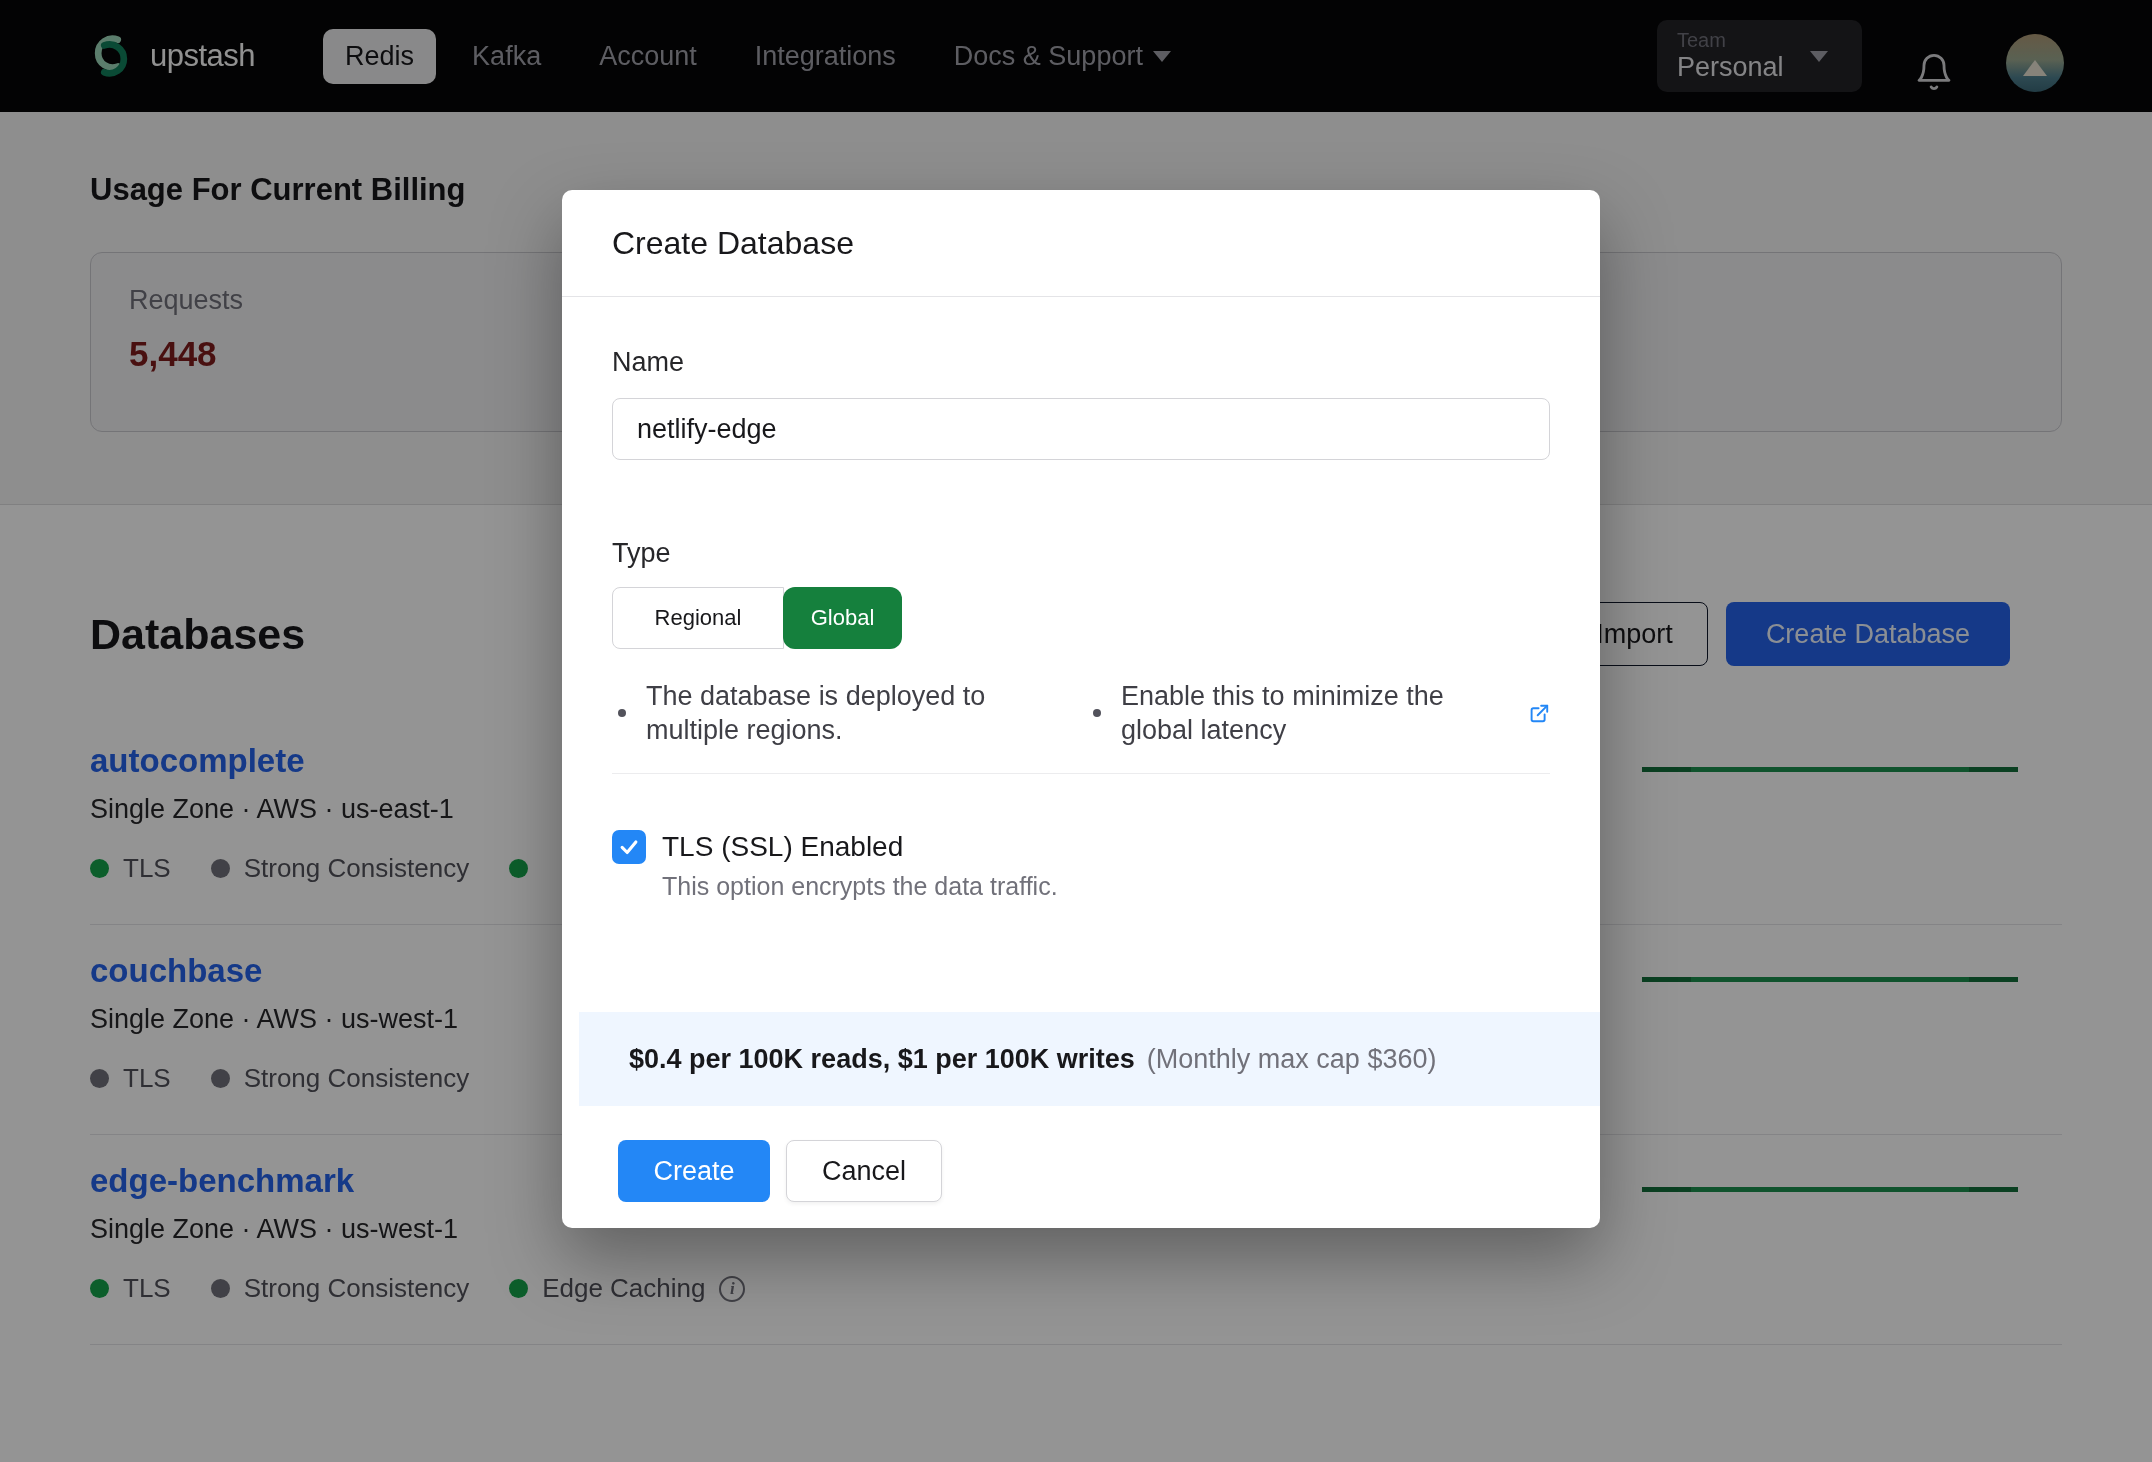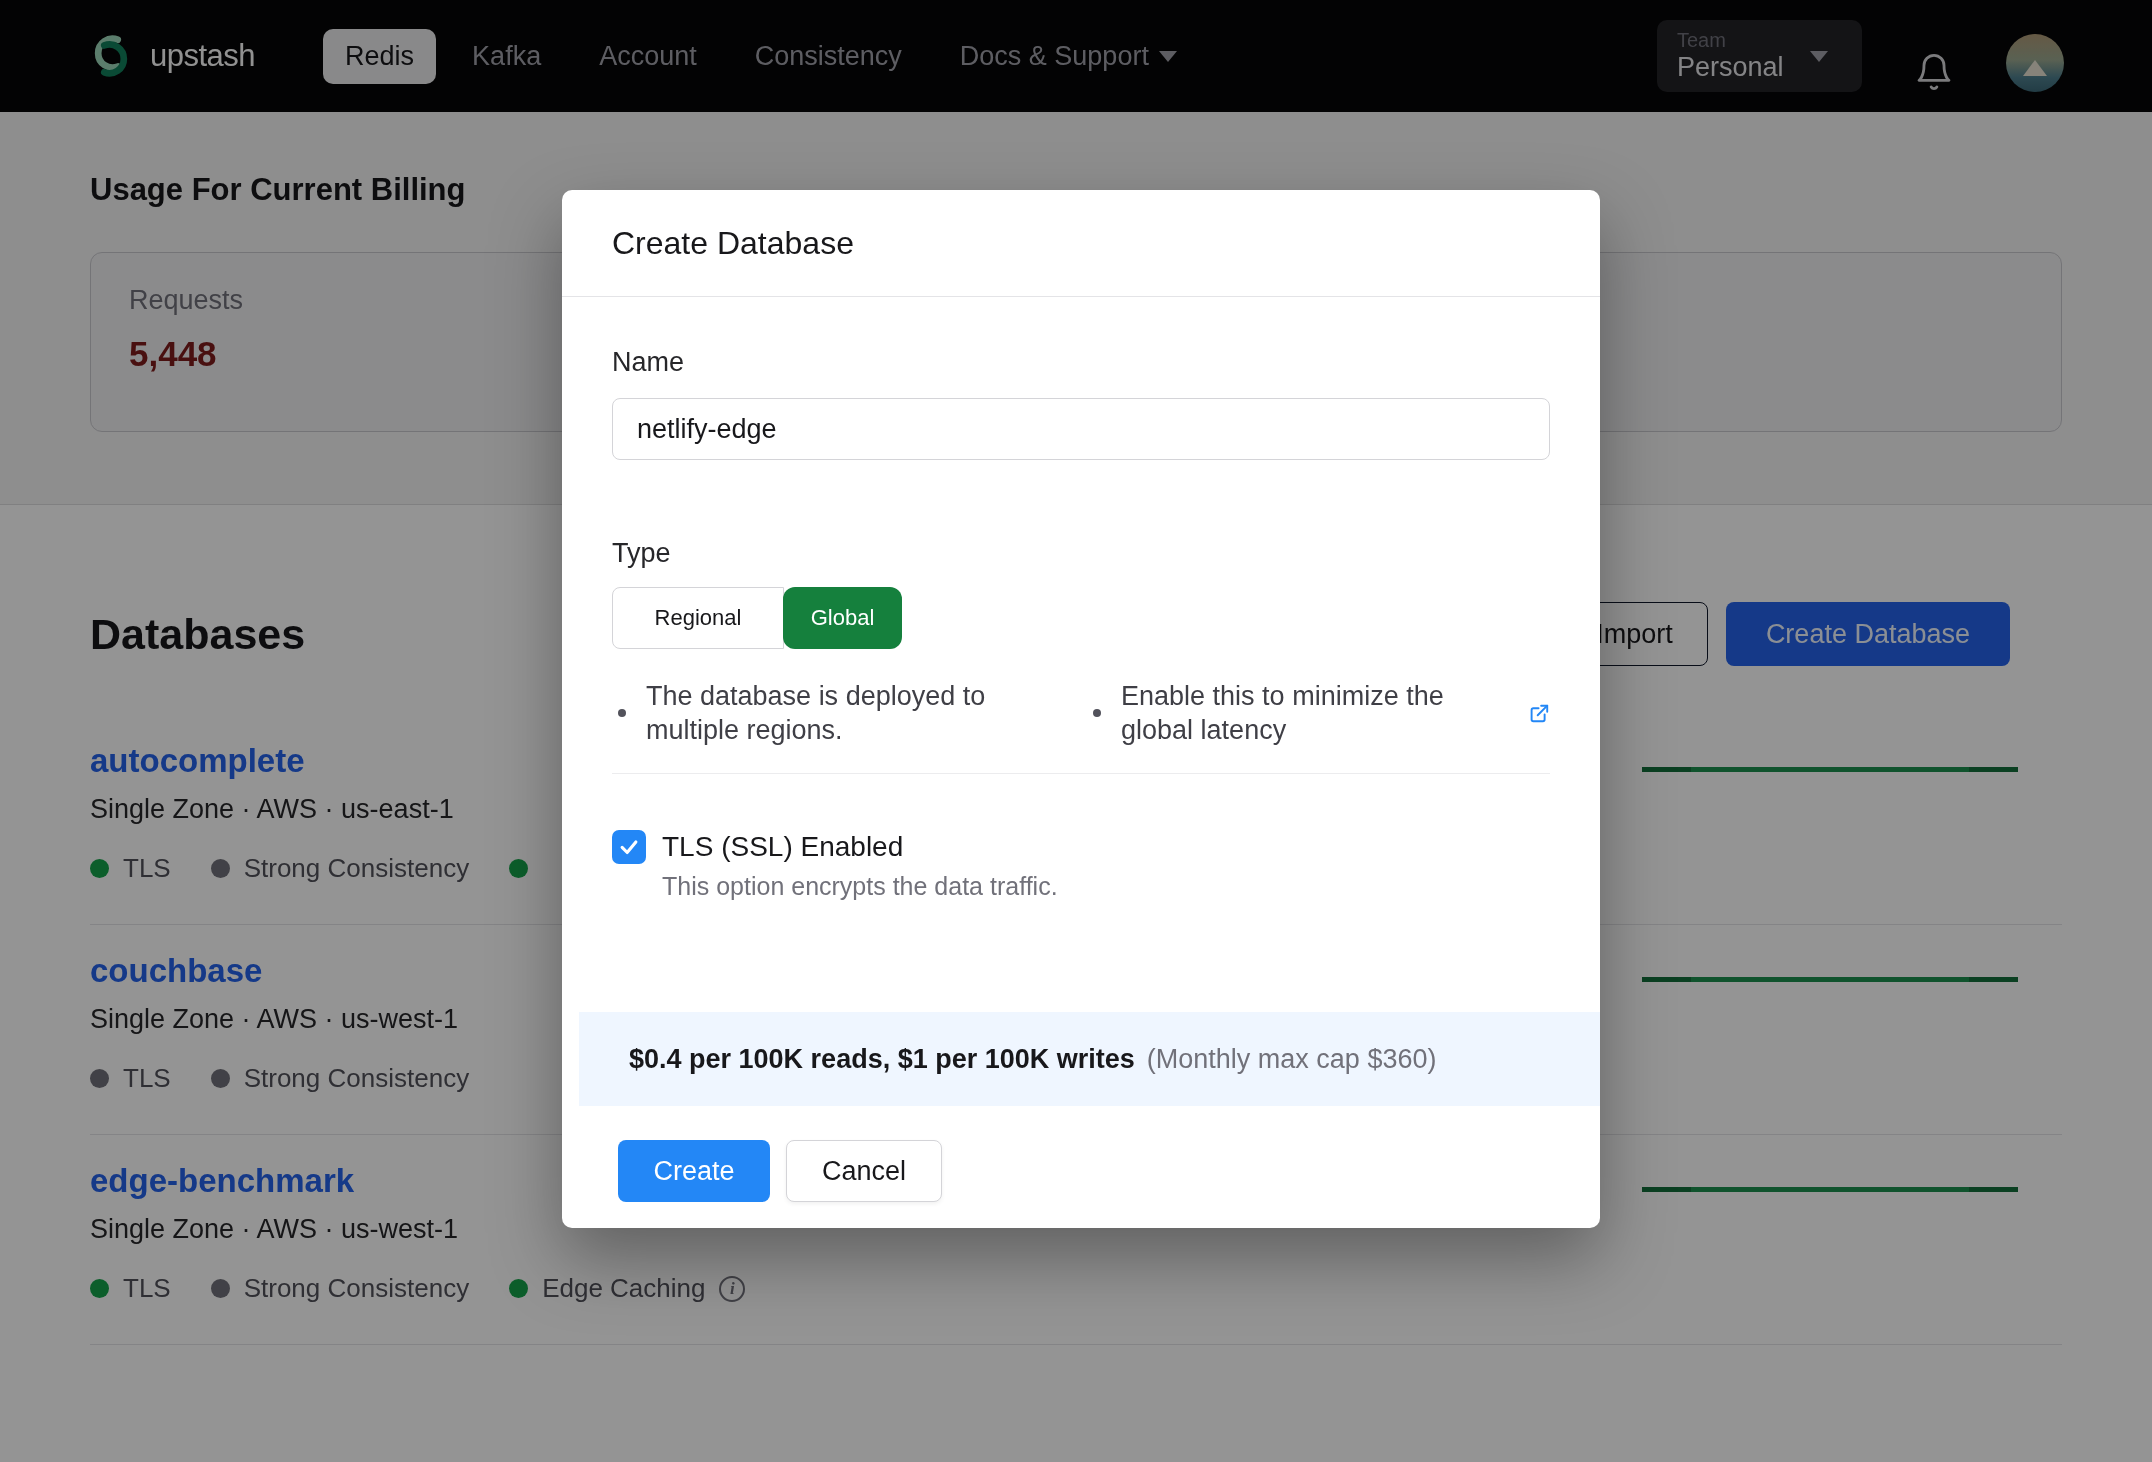--- a/index.html
+++ b/index.html
@@ -111,21 +111,21 @@
     <svg class="logo" viewBox="0 0 48 48" fill="none" stroke-linecap="round">
       <path d="M31 7 A15 15 0 1 0 31 35" stroke="#9ed8bb" stroke-width="7"></path>
       <path d="M17 41 A15 15 0 1 0 17 13" stroke="#12805c" stroke-width="7"></path>
     </svg>
     <span class="wordmark">upstash</span>
   </div>
   <div class="nav-items" id="nav-items">
       <span class="nav-item active">Redis</span>
       <span class="nav-item">Kafka</span>
       <span class="nav-item">Account</span>
-      <span class="nav-item">Consistency</span>
+      <span class="nav-item">Integrations</span>
       <span class="nav-item">Docs &amp; Support<span class="caret"></span></span>
     </div>
   <div class="nav-right">
     <div class="team-chip">
       <span class="team-labels">
         <span class="team-label">Team</span>
         <span class="team-value">Personal</span>
       </span>
       <span class="caret"></span>
     </div>

